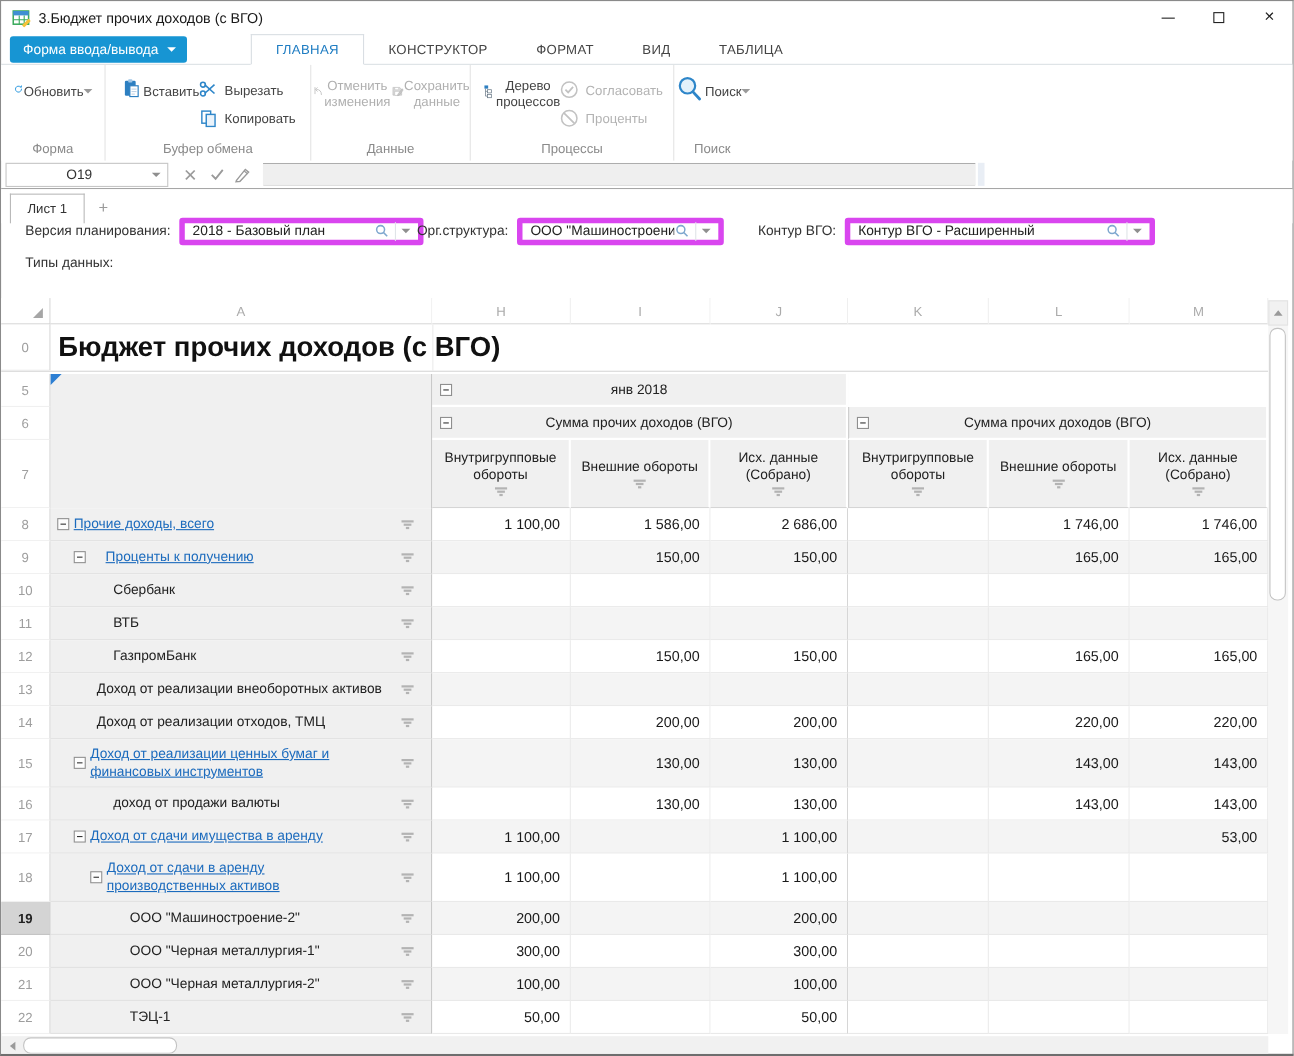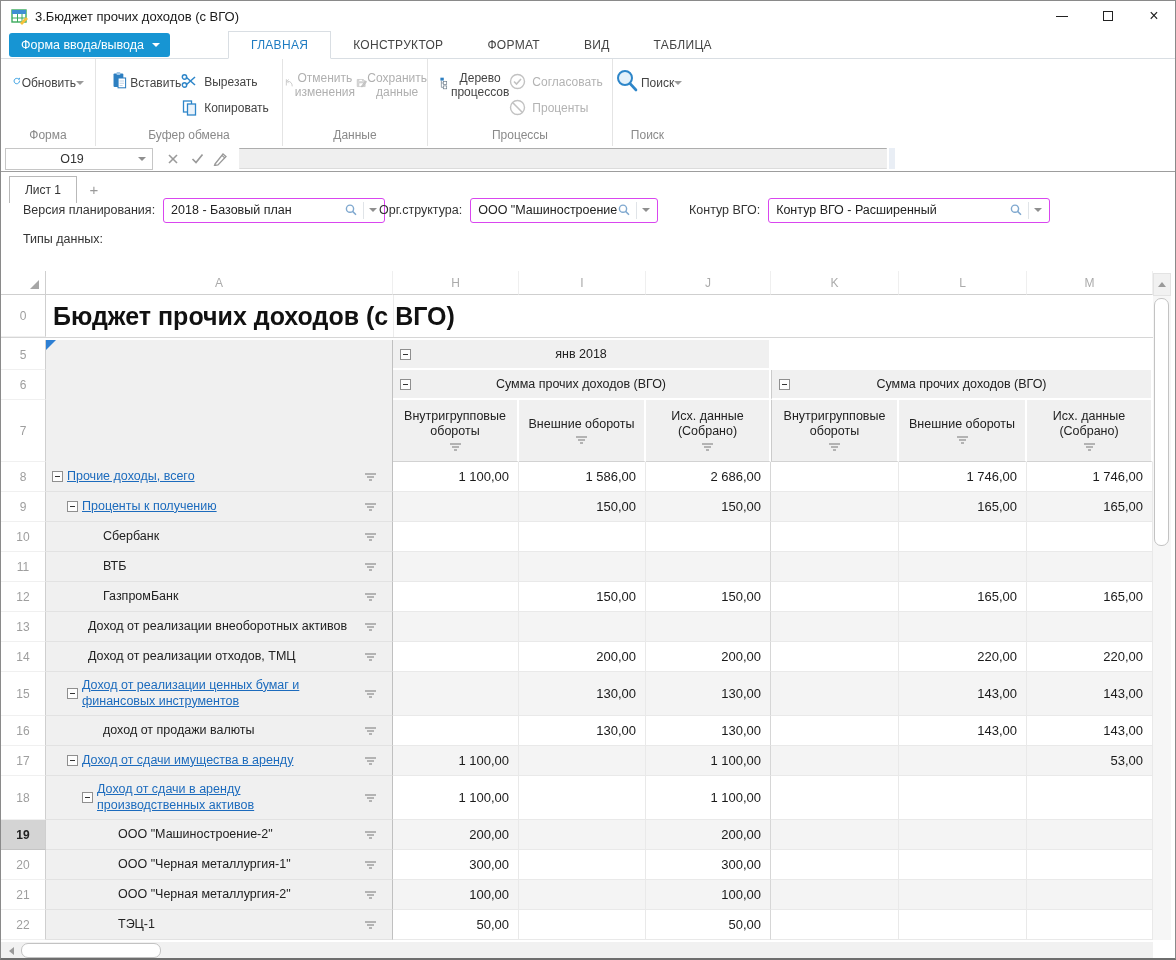--- a/index.html
+++ b/index.html
@@ -56,21 +56,21 @@
 
   
   .sheettabs { left:0; top:171px; width:1176px; height:31px; background:#fff; display:flex; align-items:flex-end; }
   .stab { margin-left:8px; height:27px; min-width:68px; background:#fff; border:1px solid #b9b9b9; border-bottom:none; display:flex; align-items:center; justify-content:center; font-size:12px; color:#333; cursor:pointer; }
   .stab-add { width:34px; height:27px; display:flex; align-items:center; justify-content:center; color:#9a9a9a; font-size:15px; cursor:pointer; }
 
   
   .filters { left:0; top:186px; width:1176px; height:68px; }
   .frow { position:absolute; height:26px; display:flex; align-items:center; }
   .flabel { font-size:12.5px; color:#333; margin-right:8px; }
-  .combo { height:25px; border:1px solid #d946ef; border-radius:3px; background:#fff; display:flex; align-items:center; padding-left:7px; }
+  .combo { height:25px; border:5px solid #d946ef; border-radius:3px; background:#fff; display:flex; align-items:center; padding-left:7px; }
   .combo .cval { flex:1; font-size:12.5px; color:#222; white-space:nowrap; overflow:hidden; }
   .combo .csep { width:1px; height:17px; background:#e0e4e8; margin:0 5px; }
   .combo .caret-down { border-top-color:#8f8f8f; margin-right:7px; }
 
   
   .gridwrap { left:0; top:270px; width:1152px; height:669px; }
   .sgrid { display:grid; width:1152px; }
   .cell { position:relative; }
   .colhead { font-size:12px; color:#ababab; display:flex; align-items:center; justify-content:center; border-bottom:1px solid #cfcfcf; border-right:1px solid #efefef; background:#fff; }
   .corner { border-bottom:1px solid #cfcfcf; border-right:1px solid #cfcfcf; background:#fff; position:relative; }
@@ -460,21 +460,21 @@
           <i></i>
         </span>
       </div>
       <div class="cell vcell" style="grid-area: 7 / 3;">1 100,00</div>
       <div class="cell vcell" style="grid-area: 7 / 4;">1 586,00</div>
       <div class="cell vcell jedge" style="grid-area: 7 / 5;">2 686,00</div>
       <div class="cell vcell" style="grid-area: 7 / 6;"></div>
       <div class="cell vcell" style="grid-area: 7 / 7;">1 746,00</div>
       <div class="cell vcell" style="grid-area: 7 / 8;">1 746,00</div>
       <div class="cell rowhdr" style="grid-area: 8 / 1;">9</div>
-      <div class="cell acell" style="grid-area: 8 / 2;">
+      <div class="cell acell" style="grid-area: 8 / 2; gap: 14px;">
         <span class="cbox" style="margin-left: 21px;">
           <i></i>
         </span>
         <span class="albl link nw">Проценты к получению</span>
         <span class="funnel">
           <i></i>
           <i></i>
           <i></i>
         </span>
       </div>

